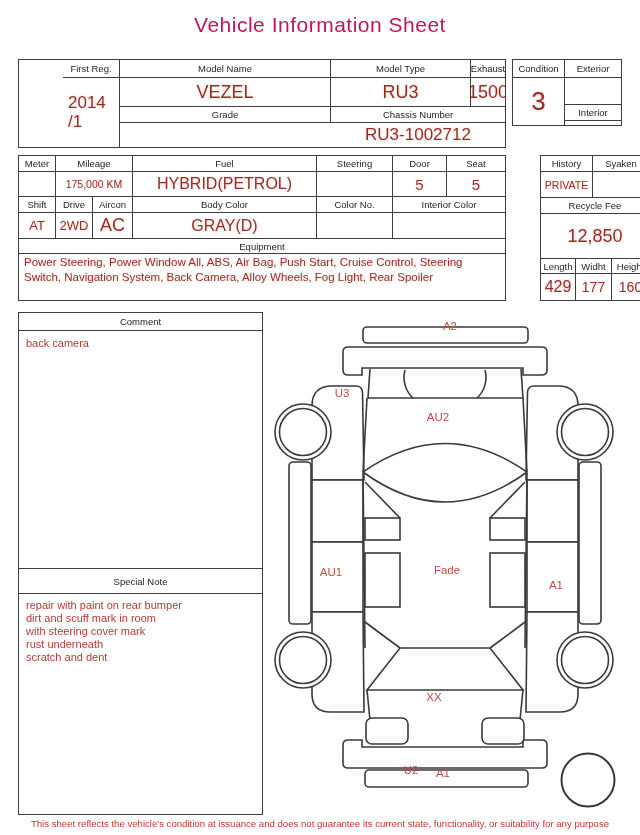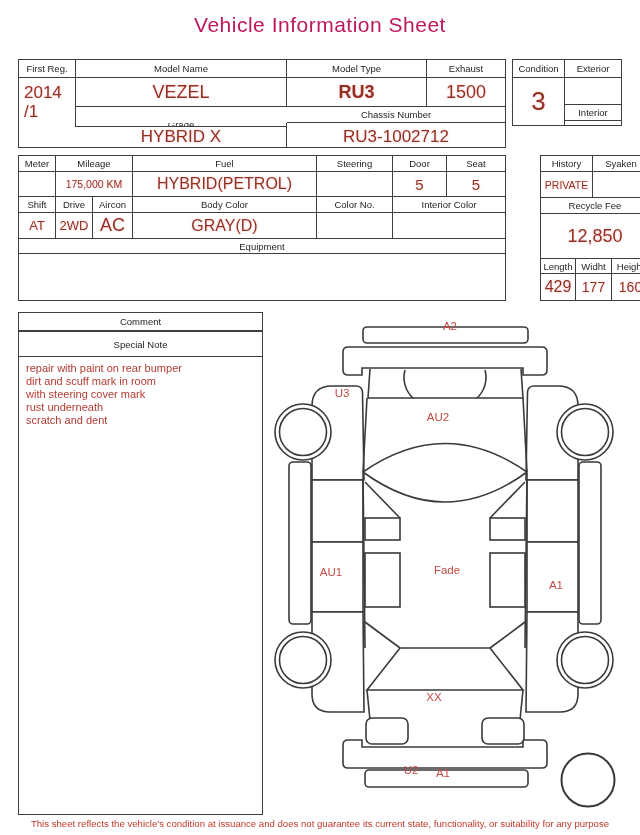--- a/index.html
+++ b/index.html
@@ -34,36 +34,35 @@
   svg .ln{fill:none;stroke:#3a3a3a;stroke-width:1.6;}
   svg .sh{fill:#fff;stroke:#3a3a3a;stroke-width:1.6;}
 </style>
 </head>
 <body>
 
 <div class="sheet">
 
   <div class="abs title">Vehicle Information Sheet</div>
 
-  <div class="tbl" style="left:18px;top:59px;width:488px;height:89px;grid-template-columns:57px 211px 140px 1fr;grid-template-rows:18px 29px 16px 1fr;">
+  <div class="tbl" style="left:18px;top:59px;width:488px;height:89px;grid-template-columns:57px 211px 140px 1fr;grid-template-rows:18px 29px 16px 1fr;padding-left:44px;">
     <div class="hdr br bb">First Reg.</div>
     <div class="hdr br bb">Model Name</div>
     <div class="hdr br bb">Model Type</div>
     <div class="hdr bb">Exhaust</div>
 
     <div class="val br multi left" style="grid-row:2/5;font-size:17px;line-height:1.08;padding-left:5px;">2014
 /1</div>
     <div class="val br bb" style="font-size:18px;">VEZEL</div>
-    <div class="val br bb" style="font-size:18px;font-weight:bold;">RU3</div>
+    <div class="val br bb" style="font-size:18px;">RU3</div>
     <div class="val bb" style="font-size:18px;">1500</div>
 
+    <div class="hdr br bb" style="grid-column:2;">Grade</div>
     <div class="hdr bb" style="grid-column:3/5;">Chassis Number</div>
-    <div class="hdr br bb" style="grid-column:2;">Grade</div>
-
-    <div class="val br" style="grid-column:2;font-size:17px;">HYBRID X</div>
+
     <div class="val" style="grid-column:3/5;font-size:17px;">RU3-1002712</div>
   </div>
 
   <div class="tbl" style="left:512px;top:59px;width:110px;height:67px;grid-template-columns:52px 1fr;grid-template-rows:18px 27px 16px 1fr;">
     <div class="hdr br bb">Condition</div>
     <div class="hdr bb">Exterior</div>
     <div class="val br" style="grid-row:2/5;font-size:26px;">3</div>
     <div class="bb"></div>
     <div class="hdr bb">Interior</div>
     <div></div>
@@ -92,20 +91,21 @@
     <div class="hdr bb" style="grid-column:6/8;">Interior Color</div>
 
     <div class="val br bb" style="font-size:13px;">AT</div>
     <div class="val br bb" style="font-size:13px;">2WD</div>
     <div class="val br bb" style="font-size:18px;text-align:center;">AC</div>
     <div class="val br bb" style="font-size:16px;">GRAY(D)</div>
     <div class="val br bb"></div>
     <div class="val bb" style="grid-column:6/8;"></div>
 
     <div class="hdr bb" style="grid-column:1/8;">Equipment</div>
+    <div class="val left" style="grid-column:1/8;font-size:11.5px;line-height:1.3;padding:1px 5px;align-items:flex-start;">Power Steering, Power Window  All, ABS, Air Bag, Push Start, Cruise Control, Steering Switch, Navigation System, Back Camera, Alloy Wheels, Fog Light, Rear Spoiler</div>
   </div>
 
   <div class="cbox" style="left:540px;top:155px;width:110px;height:146px;">
     <div style="flex:0 0 41px;display:grid;grid-template-columns:52px 1fr;grid-template-rows:16px 1fr;">
       <div class="hdr br bb" style="display:flex;align-items:center;justify-content:center;">History</div>
       <div class="hdr bb" style="display:flex;align-items:center;justify-content:center;">Syaken</div>
       <div class="val br" style="display:flex;align-items:center;justify-content:center;font-size:10.5px;">PRIVATE</div>
       <div></div>
     </div>
     <div class="bt" style="flex:0 0 61px;box-sizing:border-box;display:grid;grid-template-rows:16px 1fr;">
@@ -117,20 +117,21 @@
       <div class="hdr br bb" style="display:flex;align-items:center;justify-content:center;">Widht</div>
       <div class="hdr bb" style="display:flex;align-items:center;justify-content:center;">Height</div>
       <div class="val br" style="display:flex;align-items:center;justify-content:center;font-size:16px;">429</div>
       <div class="val br" style="display:flex;align-items:center;justify-content:center;font-size:14px;">177</div>
       <div class="val" style="display:flex;align-items:center;justify-content:center;font-size:14px;">160</div>
     </div>
   </div>
 
   <div class="cbox" style="left:18px;top:312px;width:245px;height:503px;">
     <div class="strip bb" style="height:18px;">Comment</div>
+    <div class="body" style="height:237px;">back camera</div>
     <div class="strip bt bb" style="height:26px;">Special Note</div>
     <div class="body" style="flex:1;line-height:1.18;">repair with paint on rear bumper
 dirt and scuff mark in room
 with steering cover mark
 rust underneath
 scratch and dent</div>
   </div>
 
   <svg class="abs" style="left:265px;top:310px;" width="370" height="505" viewBox="0 0 370 505">
 

